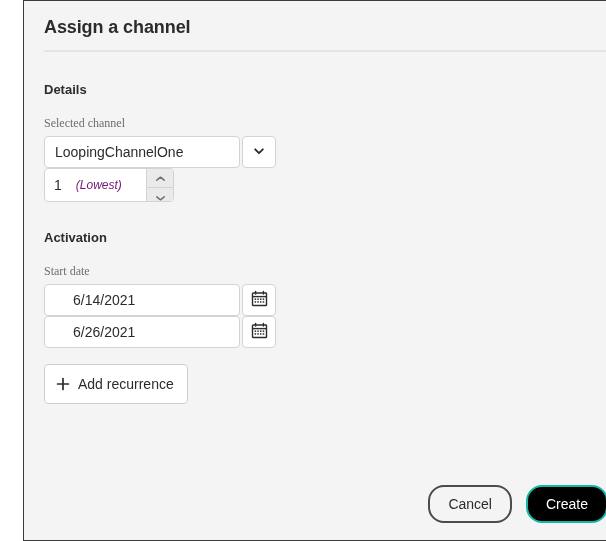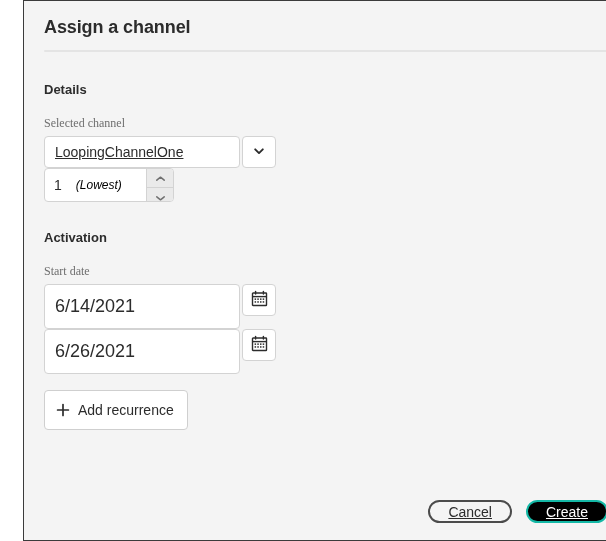--- a/index.html
+++ b/index.html
@@ -87,21 +87,20 @@
     width: 196px;
     height: 32px;
     background: #ffffff;
     border: 1px solid #d3d3d3;
     border-radius: 4px;
     display: flex;
     align-items: center;
     padding: 0 10px;
     font-size: 14px;
     color: #2c2c2c;
-    text-decoration: underline;
   }
   .picker-button {
     box-sizing: border-box;
     width: 34px;
     height: 32px;
     background: #ffffff;
     border: 1px solid #d3d3d3;
     border-radius: 4px;
     display: flex;
     align-items: center;
@@ -129,21 +128,21 @@
     gap: 14px;
     min-width: 0;
   }
   .stepper-value {
     font-size: 14px;
     color: #2c2c2c;
   }
   .stepper-hint {
     font-size: 12px;
     font-style: italic;
-    color: #000000;
+    color: #701a75;
     white-space: nowrap;
   }
   .stepper-buttons {
     width: 26px;
     display: flex;
     flex-direction: column;
     border-left: 1px solid #d3d3d3;
     background: #eaeaea;
   }
   .stepper-btn {
@@ -157,28 +156,28 @@
 
   
   .date-row {
     display: flex;
     align-items: stretch;
     gap: 2px;
   }
   .date-field {
     box-sizing: border-box;
     width: 196px;
-    height: 45px;
-    background: #ffffff;
-    border: 1px solid #d3d3d3;
-    border-radius: 4px;
-    display: flex;
-    align-items: center;
-    padding: 0 10px;
-    font-size: 18px;
+    height: 32px;
+    background: #ffffff;
+    border: 1px solid #d3d3d3;
+    border-radius: 4px;
+    display: flex;
+    align-items: center;
+    padding: 0 28px;
+    font-size: 14px;
     color: #2c2c2c;
   }
   .date-button {
     box-sizing: border-box;
     width: 34px;
     height: 32px;
     background: #ffffff;
     border: 1px solid #d3d3d3;
     border-radius: 4px;
     display: flex;
@@ -213,29 +212,28 @@
   .dialog-footer {
     position: absolute;
     right: 20px;
     bottom: 17px;
     display: flex;
     align-items: center;
     gap: 14px;
   }
   .btn {
     box-sizing: border-box;
-    height: 23px;
+    height: 38px;
     border-radius: 16px;
     font-size: 14px;
     display: inline-flex;
     align-items: center;
     justify-content: center;
     cursor: pointer;
     padding: 0 18px;
-    text-decoration: underline;
   }
   .btn-secondary {
     background: transparent;
     border: 2px solid #4b4b4b;
     color: #2c2c2c;
     min-width: 74px;
   }
   .btn-cta {
     background: #000000;
     border: 2px solid #14b8a6;

